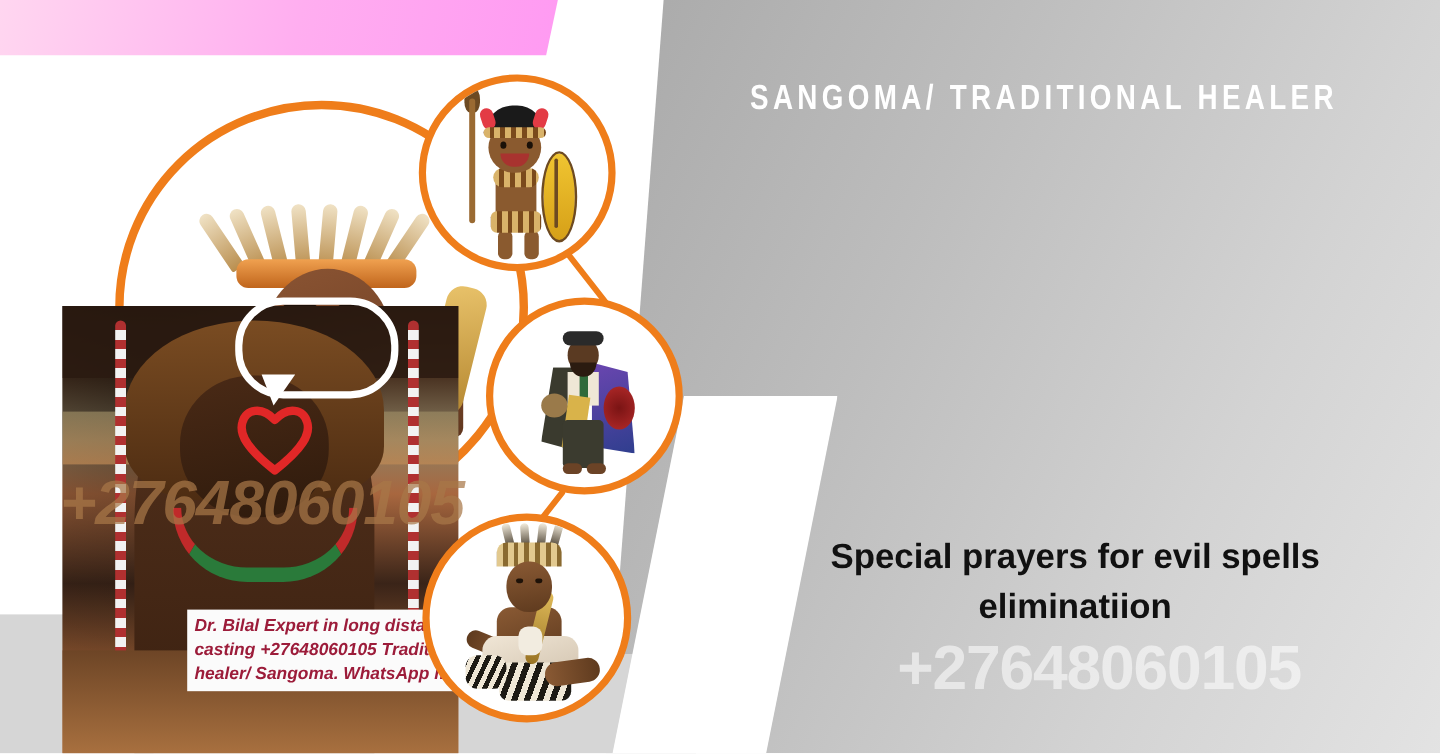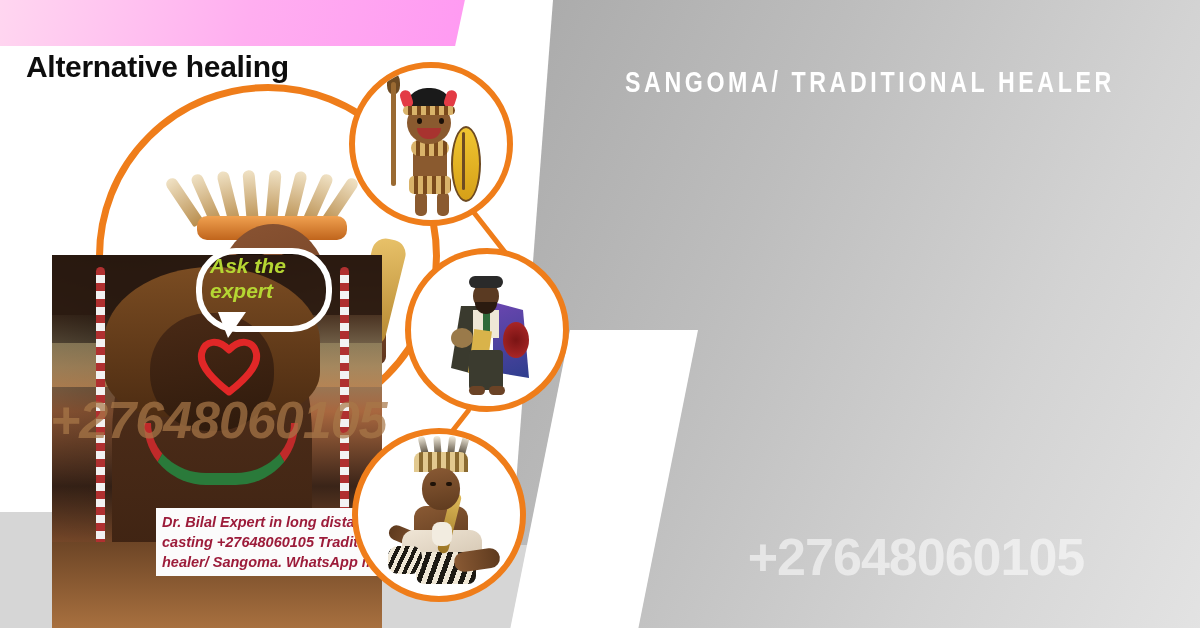--- a/index.html
+++ b/index.html
@@ -190,21 +190,20 @@
 <div id="poster">
 
   <div class="band" id="band-pink"></div>
   <div class="band" id="band-orange"></div>
 
   <div id="gray-panel"></div>
   <div id="gray-block-bl"></div>
   <div id="gray-block-mid"></div>
   <div id="white-wedge"></div>
 
-  <div id="alt-healing">Alternative healing</div>
 
   <div id="big-ring"></div>
 
   <div id="main-figure">
     <div class="feather" style="left:18px;transform:rotate(-34deg);"></div>
     <div class="feather" style="left:36px;transform:rotate(-24deg);"></div>
     <div class="feather" style="left:54px;transform:rotate(-14deg);"></div>
     <div class="feather" style="left:72px;transform:rotate(-5deg);"></div>
     <div class="feather" style="left:90px;transform:rotate(5deg);"></div>
     <div class="feather" style="left:108px;transform:rotate(14deg);"></div>
@@ -235,21 +234,20 @@
     <div id="photo-hair"></div>
     <div id="photo-face"></div>
     <div class="bead" id="bead-l"></div>
     <div class="bead" id="bead-r"></div>
     <div id="necklace"></div>
     <div id="photo-bottom"></div>
   </div>
 
   <div id="bubble"></div>
   <div id="bubble-tail"></div>
-  <div id="bubble-text">Ask the expert</div>
 
   <div id="heart">
     <svg width="66" height="62" viewBox="0 0 66 62">
       <path d="M33 58 C10 40 3 28 6 18 C9 7 22 4 33 16 C44 4 57 7 60 18 C63 28 56 40 33 58 Z" fill="none" stroke="#e12727" stroke-width="7" stroke-linejoin="round"></path>
     </svg>
   </div>
 
   <div id="photo-number">+27648060105</div>
 
   <div id="caption">
@@ -310,15 +308,16 @@
     <div id="d-fur"></div>
     <div id="d-leg-r"></div>
     <div id="d-strap"></div>
     <div id="d-armband"></div>
     <div id="d-face"></div>
     <div class="d-eye" style="left:72px;"></div>
     <div class="d-eye" style="left:88px;"></div>
   </div>
 
   <div id="kicker">SANGOMA/ TRADITIONAL HEALER</div>
+  <div id="prayers">Special prayers for  evil spells eliminatiion</div>
   <div id="phone-watermark">+27648060105</div>
 
 </div>
 
 </body></html>

